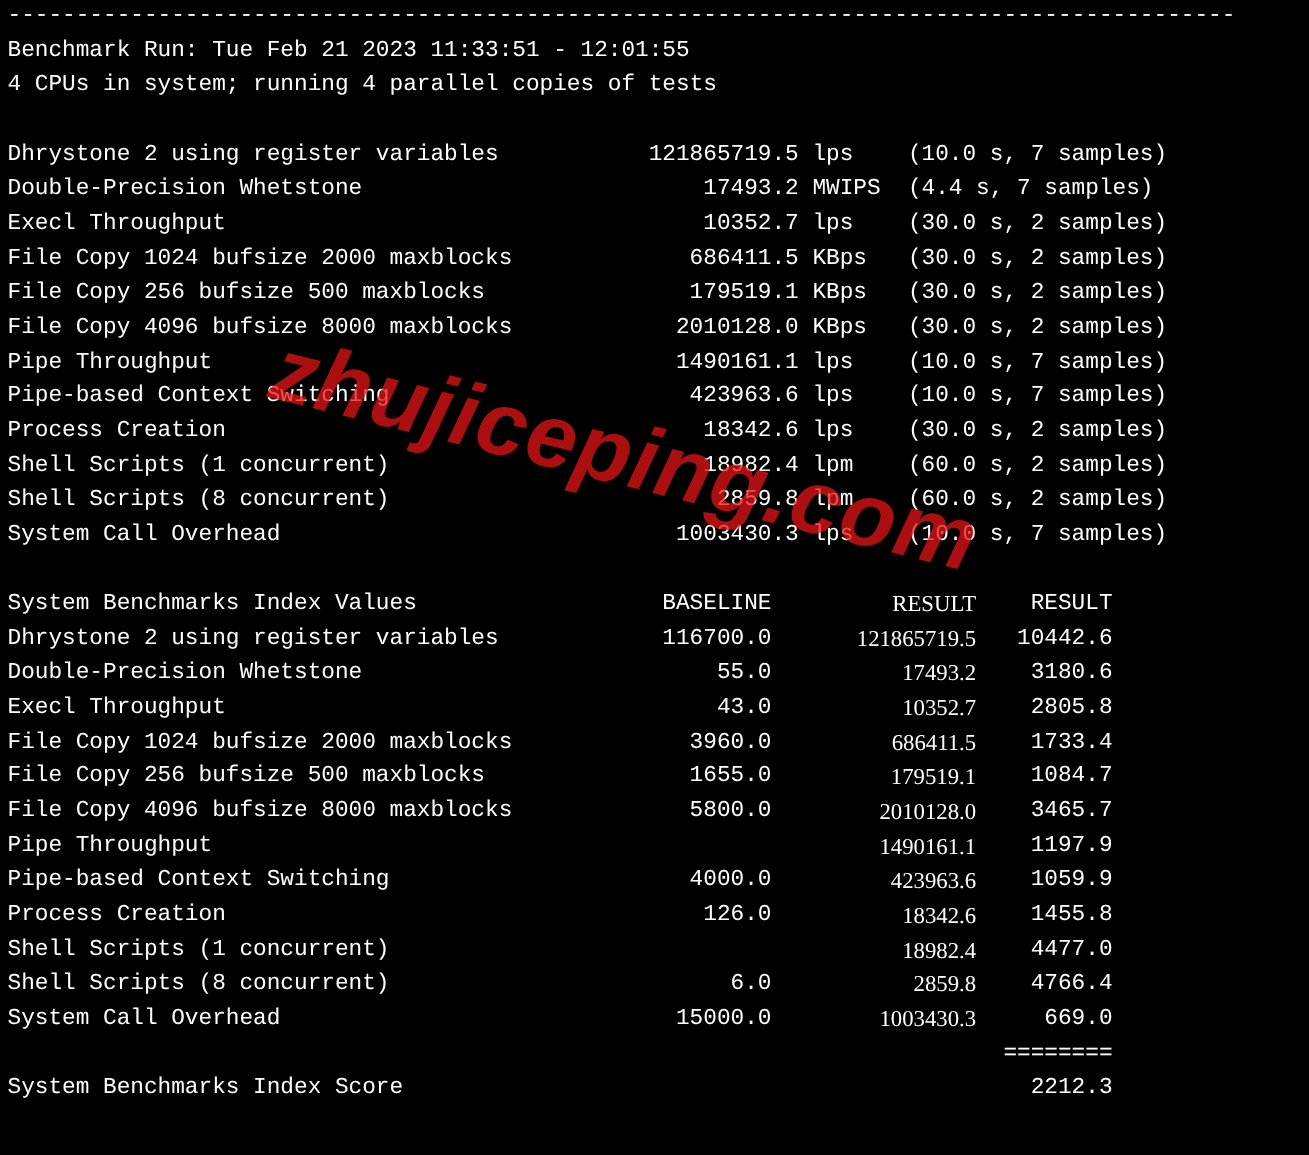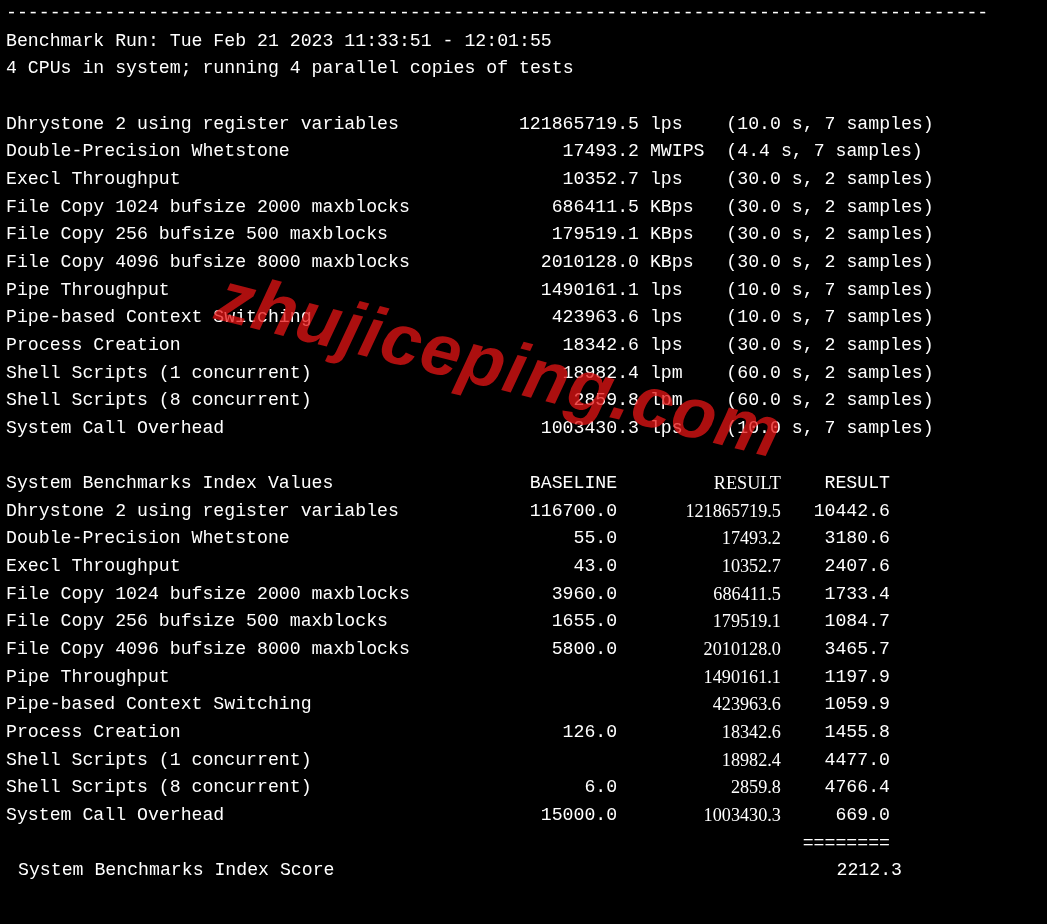--- a/index.html
+++ b/index.html
@@ -42,21 +42,20 @@
   .rule-row {
     display: grid;
     grid-template-columns: 42ch 14ch 15ch 10ch;
     white-space: pre;
   }
   .rule-row .c4 { grid-column: 4; text-align: right; }
   .score-row {
     display: grid;
     grid-template-columns: 42ch 14ch 15ch 10ch;
     white-space: pre;
-    margin-left: 12px;
   }
   .score-row .c1 { grid-column: 1; }
   .score-row .c4 { grid-column: 4; text-align: right; }
   .blank { height: 1.52em; }
   .dashes { white-space: pre; overflow: hidden; }
   .watermark {
     position: absolute;
     top: 310px;
     left: 210px;
     font-family: Arial, sans-serif;
@@ -100,26 +99,26 @@
   <div class="idx-head">
     <span class="c1">System Benchmarks Index Values</span>
     <span class="c2">BASELINE</span>
     <span class="c3">RESULT</span>
     <span class="c4">RESULT</span>
   </div>
 
   <div id="index-block">
       <div class="idx-row"><span class="c1">Dhrystone 2 using register variables</span><span class="c2">116700.0</span><span class="c3">121865719.5</span><span class="c4">10442.6</span></div>
       <div class="idx-row"><span class="c1">Double-Precision Whetstone</span><span class="c2">55.0</span><span class="c3">17493.2</span><span class="c4">3180.6</span></div>
-      <div class="idx-row"><span class="c1">Execl Throughput</span><span class="c2">43.0</span><span class="c3">10352.7</span><span class="c4">2407.6</span></div>
+      <div class="idx-row"><span class="c1">Execl Throughput</span><span class="c2">43.0</span><span class="c3">10352.7</span><span class="c4">2805.8</span></div>
       <div class="idx-row"><span class="c1">File Copy 1024 bufsize 2000 maxblocks</span><span class="c2">3960.0</span><span class="c3">686411.5</span><span class="c4">1733.4</span></div>
       <div class="idx-row"><span class="c1">File Copy 256 bufsize 500 maxblocks</span><span class="c2">1655.0</span><span class="c3">179519.1</span><span class="c4">1084.7</span></div>
       <div class="idx-row"><span class="c1">File Copy 4096 bufsize 8000 maxblocks</span><span class="c2">5800.0</span><span class="c3">2010128.0</span><span class="c4">3465.7</span></div>
       <div class="idx-row"><span class="c1">Pipe Throughput</span><span class="c3">1490161.1</span><span class="c4">1197.9</span></div>
-      <div class="idx-row"><span class="c1">Pipe-based Context Switching</span><span class="c3">423963.6</span><span class="c4">1059.9</span></div>
+      <div class="idx-row"><span class="c1">Pipe-based Context Switching</span><span class="c2">4000.0</span><span class="c3">423963.6</span><span class="c4">1059.9</span></div>
       <div class="idx-row"><span class="c1">Process Creation</span><span class="c2">126.0</span><span class="c3">18342.6</span><span class="c4">1455.8</span></div>
       <div class="idx-row"><span class="c1">Shell Scripts (1 concurrent)</span><span class="c3">18982.4</span><span class="c4">4477.0</span></div>
       <div class="idx-row"><span class="c1">Shell Scripts (8 concurrent)</span><span class="c2">6.0</span><span class="c3">2859.8</span><span class="c4">4766.4</span></div>
       <div class="idx-row"><span class="c1">System Call Overhead</span><span class="c2">15000.0</span><span class="c3">1003430.3</span><span class="c4">669.0</span></div>
     </div>
 
   <div class="rule-row">
     <span class="c4">========</span>
   </div>
 

